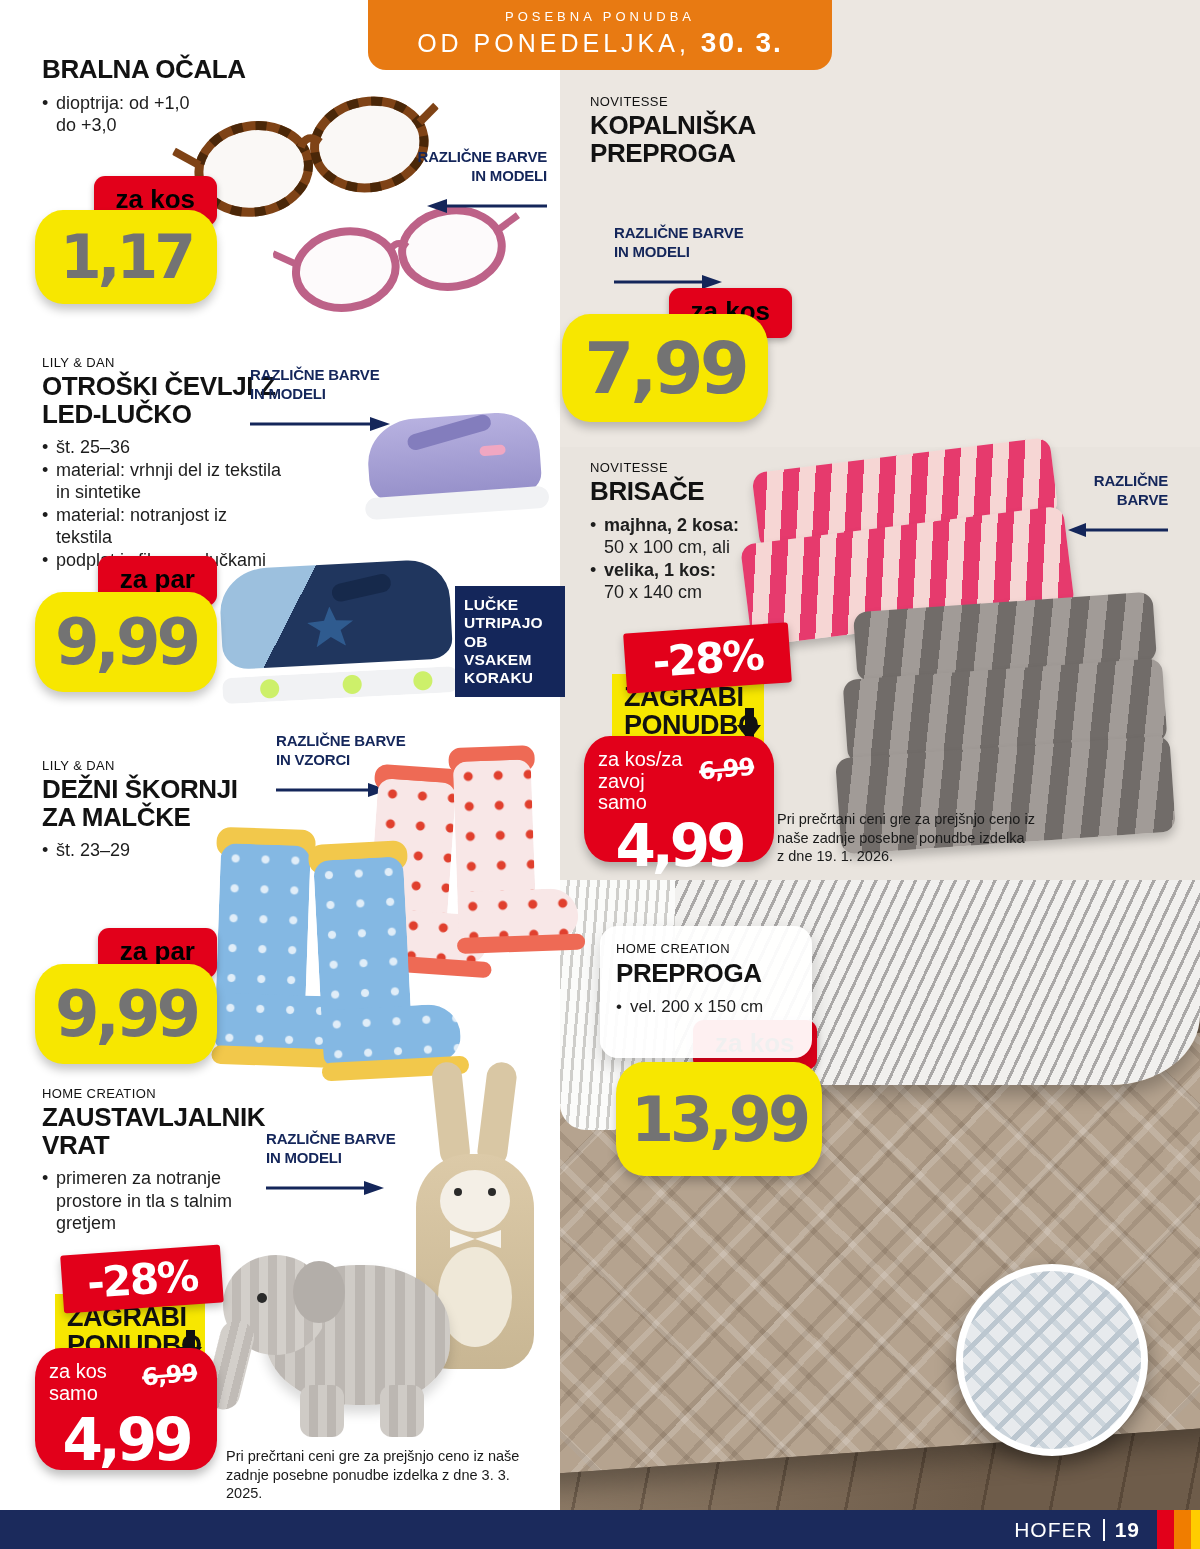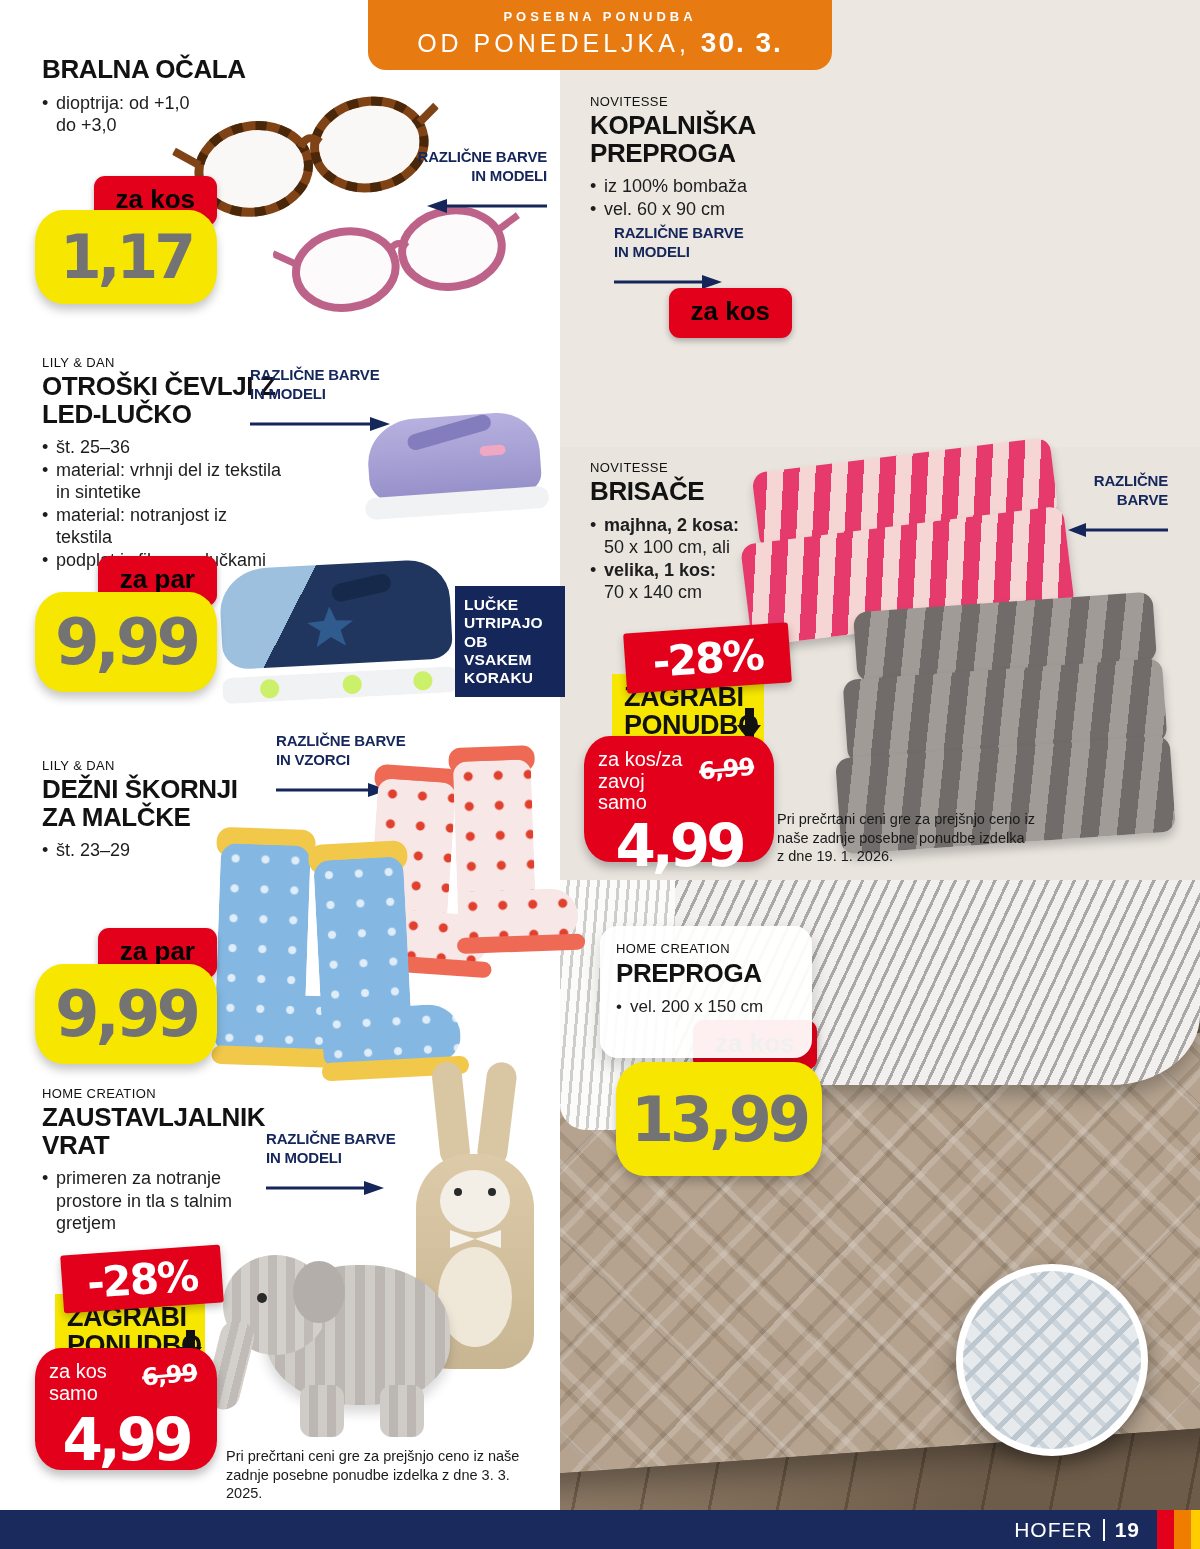--- a/index.html
+++ b/index.html
@@ -11,21 +11,21 @@
   .photo-top{left:560px;top:0;width:640px;height:447px;background:#ece7e1;}
   .photo-mid{left:560px;top:447px;width:640px;height:433px;background:#e9e4de;}
   .photo-bottom{left:560px;top:880px;width:640px;height:630px;overflow:hidden;
     background:linear-gradient(100deg,#94816c,#6e5c4a 70%);}
   .photo-bottom .wood{position:absolute;inset:0;
     background:repeating-linear-gradient(101deg,rgba(0,0,0,0) 0 64px,rgba(35,22,12,.28) 64px 67px);}
 
   
   .banner{left:368px;top:0;width:464px;height:70px;background:#e87a12;z-index:60;
     border-radius:0 0 18px 18px;color:#fff;text-align:center;padding-top:9px;box-sizing:border-box;}
-  .banner .b1{font-size:13px;font-weight:700;letter-spacing:4px;}
+  .banner .b1{font-size:13px;font-weight:400;letter-spacing:4px;}
   .banner .b2{font-size:25px;font-weight:500;letter-spacing:4px;margin-top:3px;}
   .banner .b2 b{font-weight:800;font-size:28px;letter-spacing:2px;}
 
   
   .brand{font-size:13px;font-weight:400;letter-spacing:.4px;color:#121212;}
   .ptitle{font-size:26px;font-weight:800;line-height:1.06;letter-spacing:-.4px;color:#121212;}
   .bullets{margin-top:8px;}
   .bullet{font-size:18px;line-height:1.25;color:#1d1d1d;padding-left:14px;position:relative;}
   .bullet::before{content:"•";position:absolute;left:0;}
   .bullet.cont::before{content:"";}
@@ -414,40 +414,39 @@
   </div>
 
   <div class="abs disclaimer" style="left:226px;top:1447px;width:322px;">Pri prečrtani ceni gre za prejšnjo ceno iz naše zadnje posebne ponudbe izdelka z dne 3. 3. 2025.</div>
 
   <div class="abs" style="left:590px;top:94px;width:200px;">
     <div class="brand">NOVITESSE</div>
     <div class="ptitle" style="margin-top:3px;">
       <span>KOPALNIŠKA</span><br>
       <span>PREPROGA</span>
     </div>
-    <div class="bullets">
-      <div class="bullet">iz 100% bombaža</div>
-      <div class="bullet">vel. 60 x 90 cm</div>
-    </div>
   </div>
 
   <div class="abs" style="left:614px;top:224px;width:150px;">
     <div class="variant">
       <span>RAZLIČNE BARVE</span><br>
       <span>IN MODELI</span>
     </div>
     <svg class="arrow-svg" width="108" height="16" viewBox="0 0 108 16">
       <line x1="0" y1="8" x2="90" y2="8" stroke="#14265a" stroke-width="3"></line>
       <polygon points="88,1 108,8 88,15" fill="#14265a"></polygon>
     </svg>
   </div>
 
   <div class="abs" style="left:562px;top:288px;width:230px;height:134px;">
     <div class="price-tab" style="right:0;top:0;">
       <span>za kos</span>
+    </div>
+    <div class="price-sticker" style="left:0;top:26px;width:206px;height:108px;">
+      <div class="price-num" style="font-size:72px;">7,99</div>
     </div>
   </div>
 
   <div class="abs" style="left:590px;top:460px;width:190px;">
     <div class="brand">NOVITESSE</div>
     <div class="ptitle" style="margin-top:3px;">BRISAČE</div>
     <div class="bullets">
       <div class="bullet"><b>majhna, 2 kosa:</b></div>
       <div class="bullet cont">50 x 100 cm, ali</div>
       <div class="bullet"><b>velika, 1 kos:</b></div>

